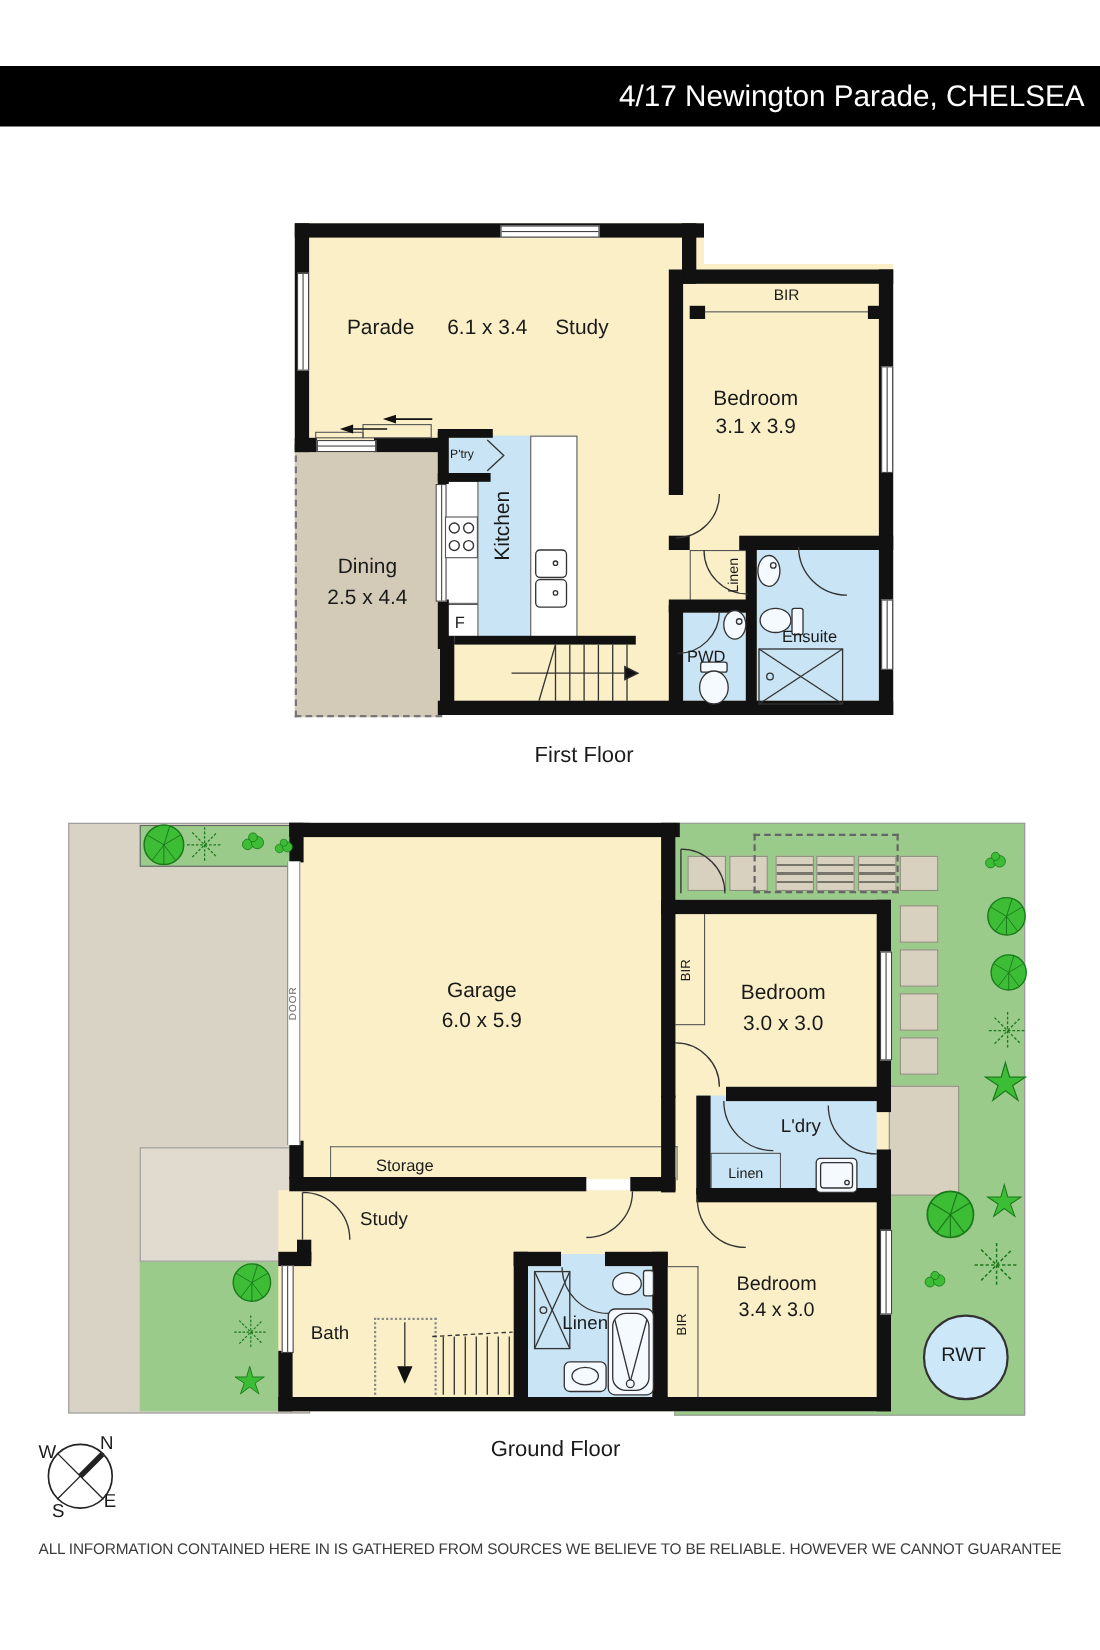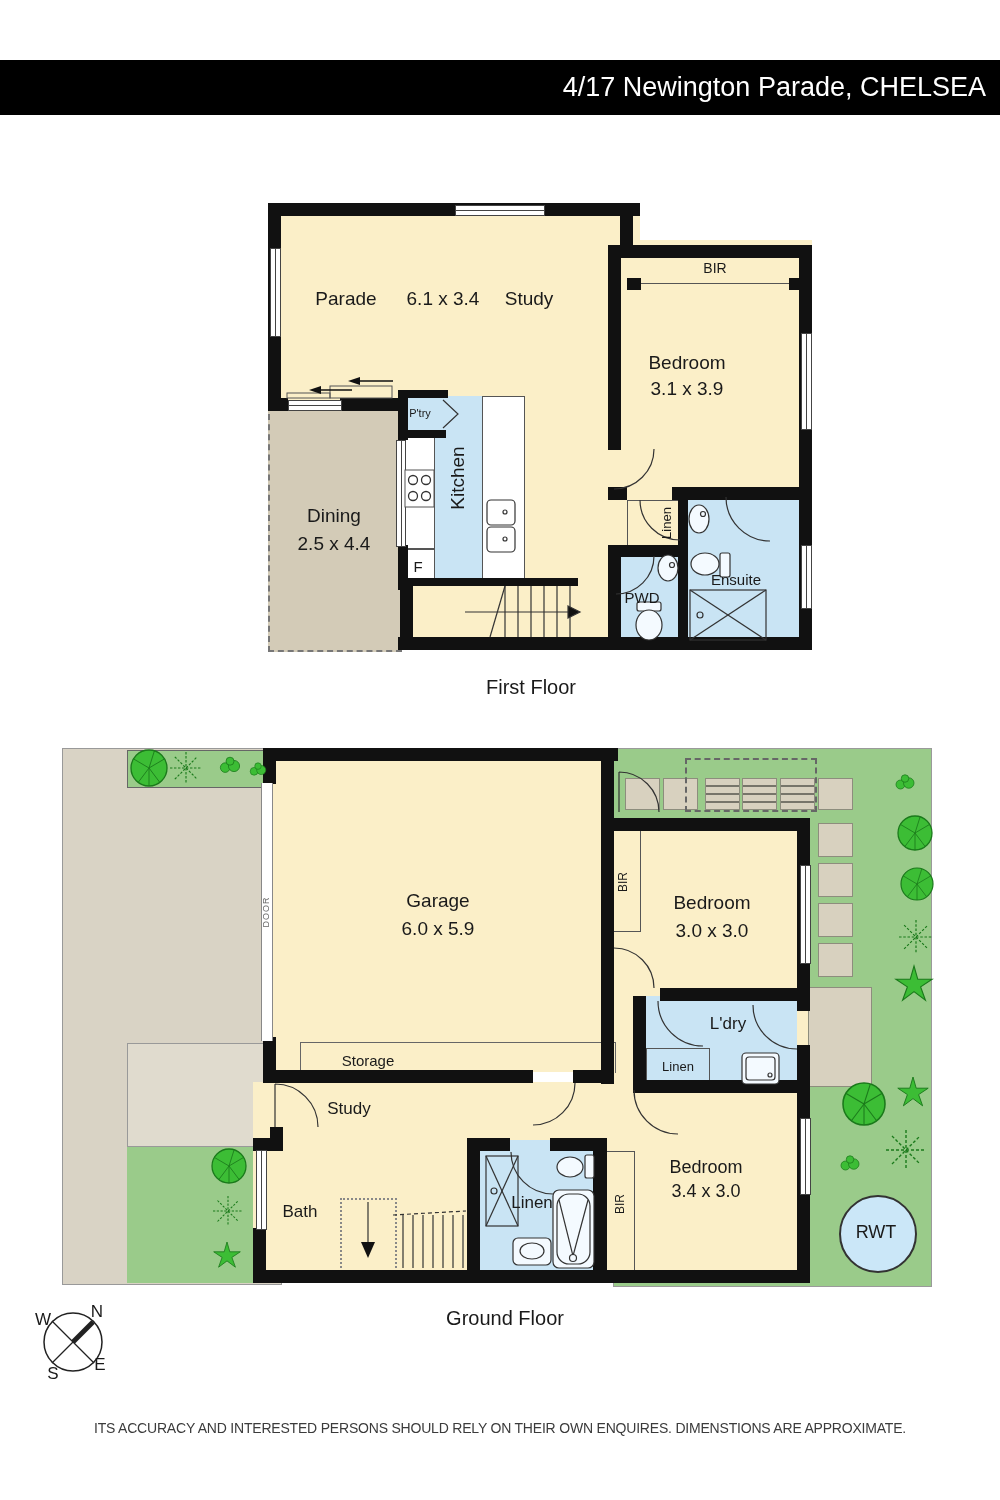--- a/index.html
+++ b/index.html
@@ -351,15 +351,15 @@
   <div class="lbl l18" style="left:706px;top:1167px">Bedroom</div>
   <div class="lbl l18" style="left:706px;top:1191px">3.4 x 3.0</div>
   <div class="lbl l18" style="left:876px;top:1232px">RWT</div>
   <div class="lbl l20" style="left:505px;top:1318px">Ground Floor</div>
 
   <div class="lbl l17" style="left:97px;top:1312px">N</div>
   <div class="lbl l17" style="left:43px;top:1320px">W</div>
   <div class="lbl l17" style="left:53px;top:1374px">S</div>
   <div class="lbl l17" style="left:100px;top:1365px">E</div>
 
-  <div class="disc" style="left:0;top:1420px">ITS ACCURACY AND INTERESTED PERSONS SHOULD RELY ON THEIR OWN ENQUIRES. DIMENSTIONS ARE APPROXIMATE.</div>
+  <div class="disc" style="left:0;top:1400px">ALL INFORMATION CONTAINED HERE IN IS GATHERED FROM SOURCES WE BELIEVE TO BE RELIABLE.  HOWEVER WE CANNOT GUARANTEE</div>
 
 </div>
 
 </body></html>

